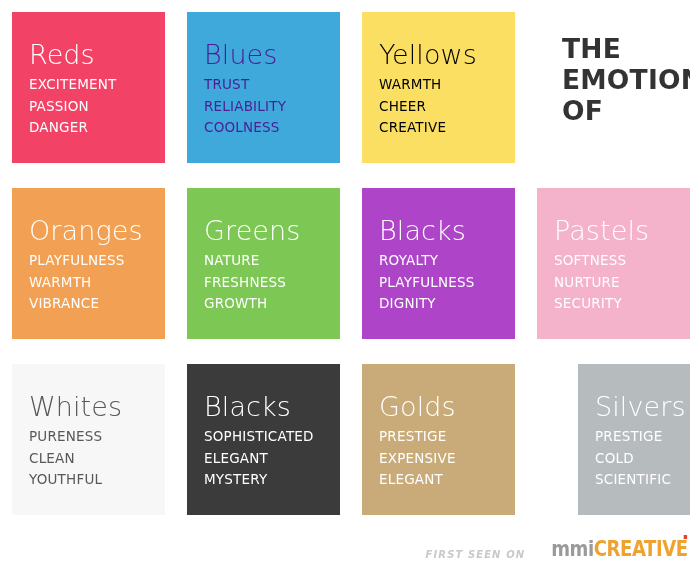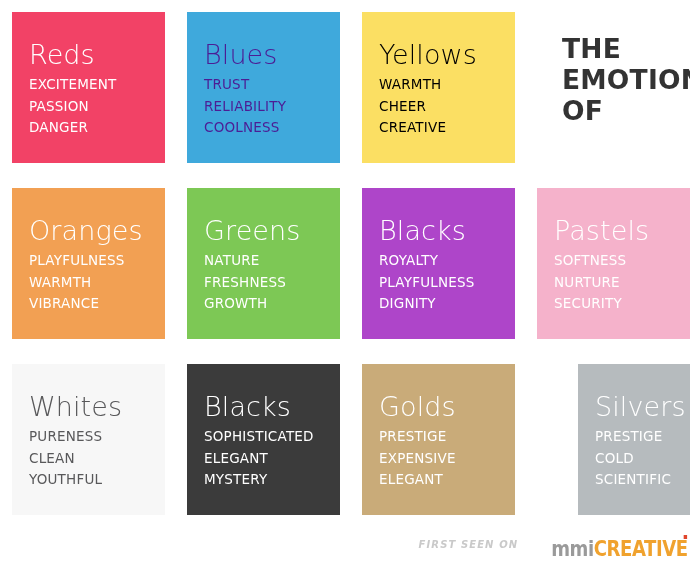--- a/index.html
+++ b/index.html
@@ -78,22 +78,22 @@
   .poster-title .tline {
     display: block;
     white-space: nowrap;
   }
 
   .footer {
     position: absolute;
     right: 12px;
     bottom: 9px;
     display: flex;
-    align-items: flex-start;
-    gap: 11px;
+    align-items: flex-end;
+    gap: 4px;
   }
   .footer-note {
     font-size: 10px;
     font-weight: 700;
     font-style: italic;
     letter-spacing: 1.1px;
     color: #c9c9c9;
     white-space: nowrap;
   }
   .logo {

